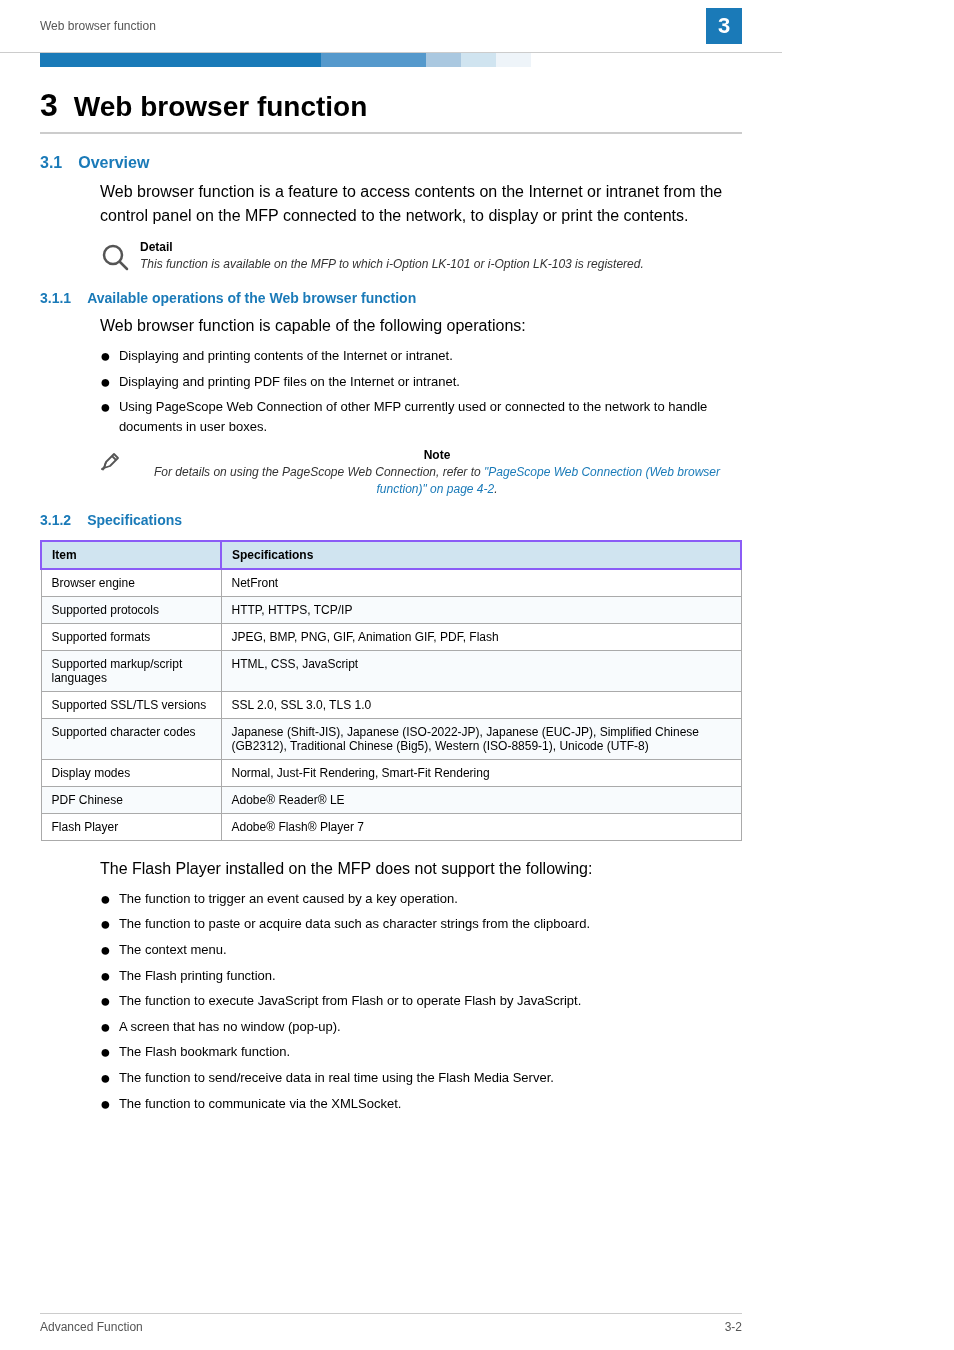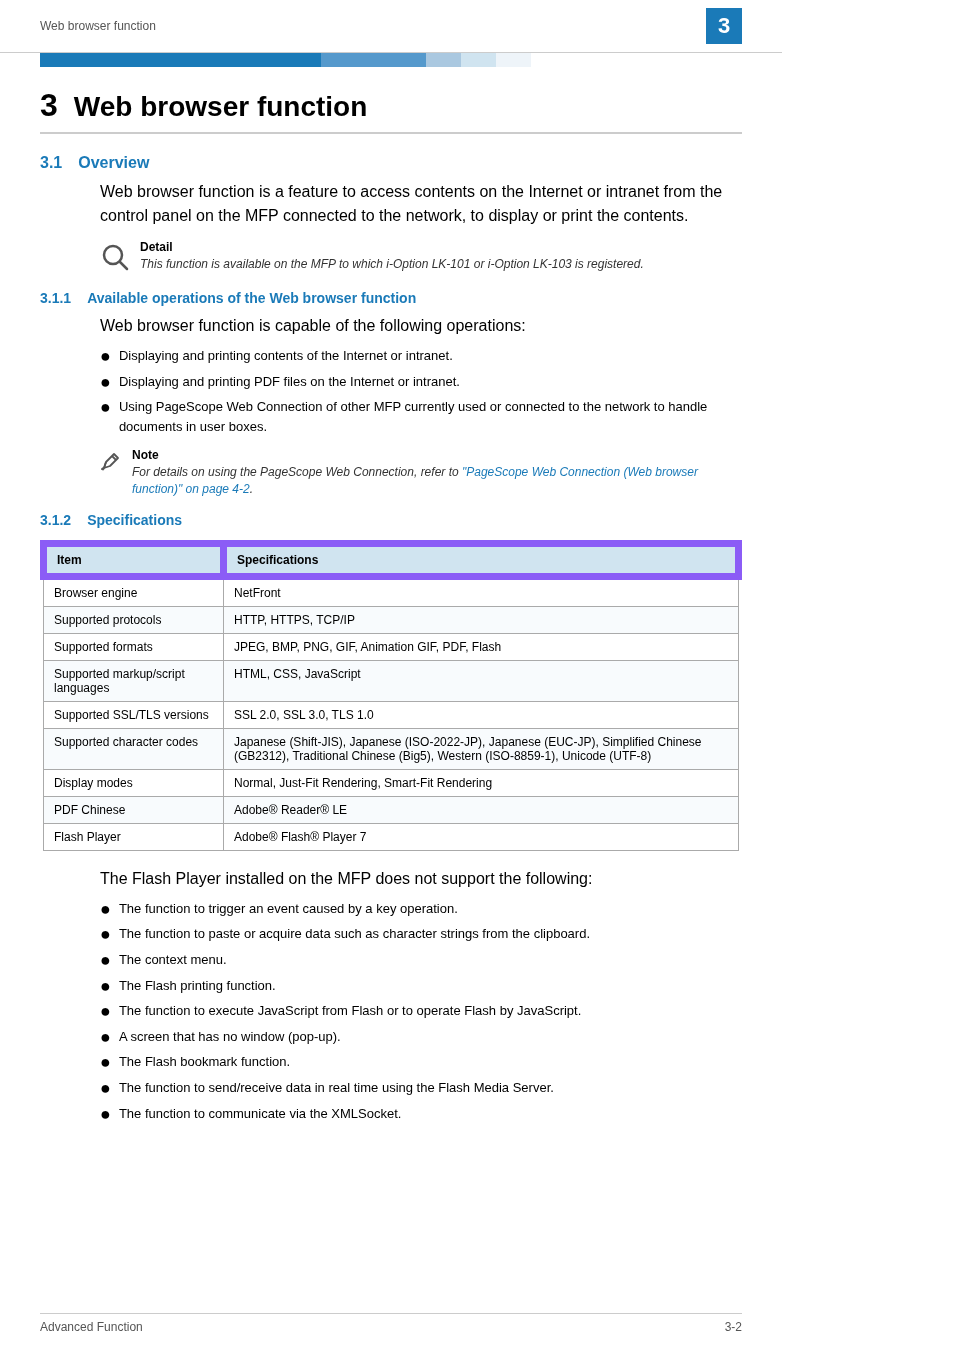--- a/index.html
+++ b/index.html
@@ -139,20 +139,21 @@
       color: #333;
       line-height: 1.4;
     }
 
     
     .note-box {
       margin: 12px 0 12px 60px;
       display: flex;
       gap: 10px;
       align-items: flex-start;
+      text-align: center;
     }
     .note-icon {
       font-size: 18px;
       color: #555;
       line-height: 1;
       margin-top: 2px;
     }
     .note-content {}
     .note-label {
       font-size: 12px;
@@ -194,21 +195,21 @@
 
     
     .specs-table {
       width: 100%;
       border-collapse: collapse;
       margin: 12px 0 16px 0;
       font-size: 12px;
     }
     .specs-table th {
       background: #d0e4f0;
-      border: 7px solid #8b5cf6;
+      border: 2px solid #8b5cf6;
       padding: 6px 10px;
       font-weight: bold;
       text-align: left;
     }
     .specs-table td {
       border: 1px solid #aaa;
       padding: 6px 10px;
       vertical-align: top;
       margin-left: 25px;
     }

